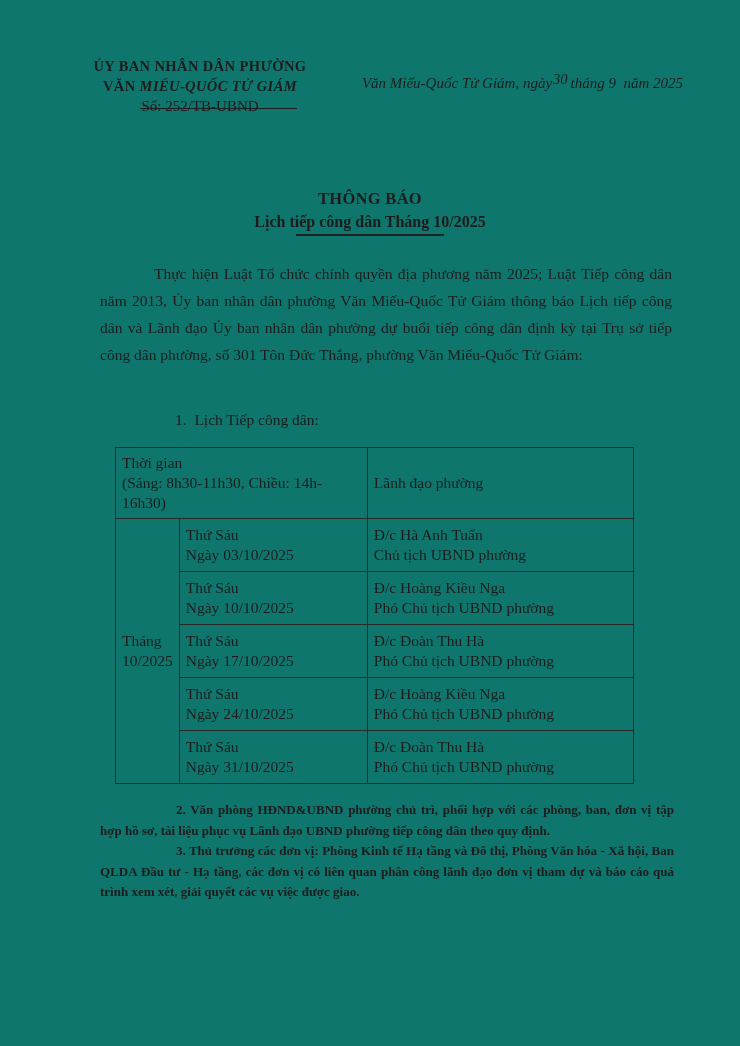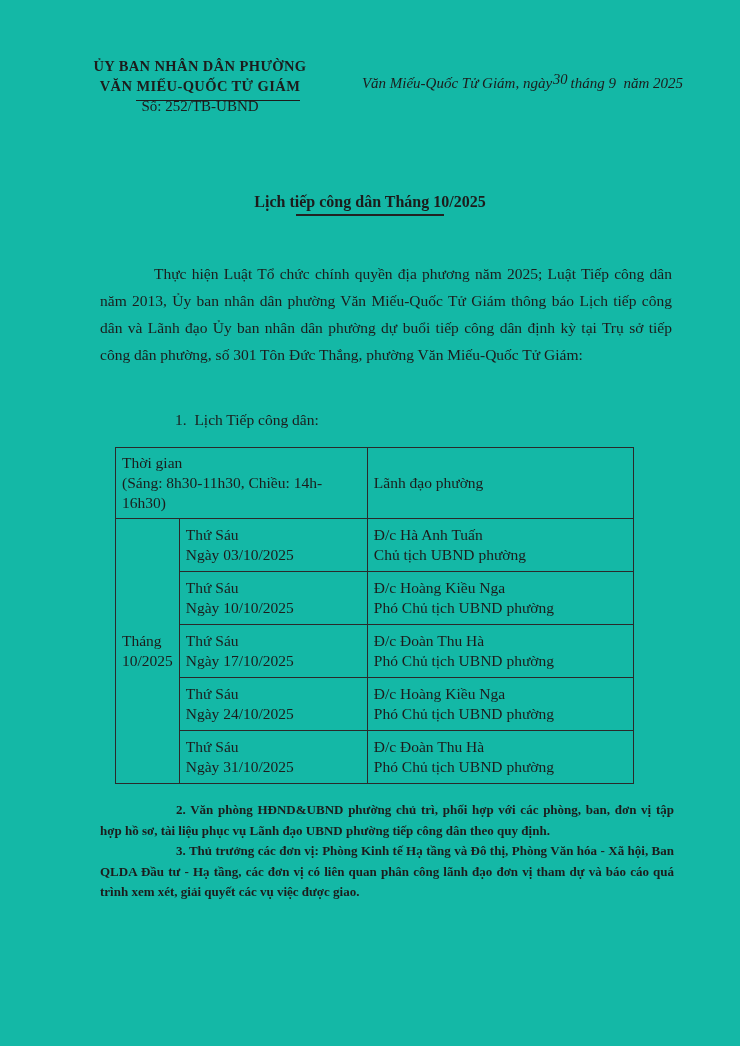--- a/index.html
+++ b/index.html
@@ -3,27 +3,27 @@
 <meta charset="utf-8">
 <style>
   html,body{margin:0;padding:0;}
   body{
     width:740px;height:1046px;
     background:#ffffff;
     font-family:"Liberation Serif","DejaVu Serif",serif;
     color:#1c1c1c;
     -webkit-font-smoothing:antialiased;
   }
-  .page{position:relative;width:740px;height:1046px;overflow:hidden;background:#14b8a6;}
+  .page{position:relative;width:740px;height:1046px;overflow:hidden;background:#0f766e;}
 
   
   .issuer{position:absolute;left:50px;top:56px;width:300px;text-align:center;line-height:20px;}
   .issuer .l1{font-weight:bold;font-size:14.5px;letter-spacing:.4px;}
   .issuer .l2{font-weight:bold;font-size:14.5px;letter-spacing:.4px;}
-  .issuer .l2 .u{border-bottom:1.4px solid #1c1c1c;padding-bottom:6px;}
+  .issuer .l2 .u{border-bottom:1.4px solid #1c1c1c;padding-bottom:14px;font-style:italic;}
   .doc-number{font-size:15px;}
 
   .national{position:absolute;left:340px;top:56px;width:365px;text-align:center;line-height:20px;}
   .national .l1{font-weight:bold;font-size:14px;letter-spacing:.2px;}
   .national .l2{font-weight:bold;font-size:15px;display:inline-block;border-bottom:1.5px solid #1c1c1c;padding-bottom:2px;margin-top:1px;}
   .doc-date{margin-top:17px;font-style:italic;font-size:15px;white-space:pre;}
   .doc-date .day{display:inline-block;transform:translateY(-4px);font-size:14.5px;margin:0 3px 0 1px;}
 
   
   .title-block{position:absolute;left:0;top:189px;width:740px;text-align:center;}
@@ -60,20 +60,21 @@
     <div class="l1">ỦY BAN NHÂN DÂN PHƯỜNG</div>
     <div class="l2"><span>VĂN </span><span class="u">MIẾU-QUỐC TỬ GIÁM</span></div>
     <div class="doc-number">Số: 252/TB-UBND</div>
   </div>
 
   <div class="national">
     <div class="doc-date"><span>Văn Miếu-Quốc Tử Giám, ngày</span><span class="day">30</span><span>tháng 9  năm 2025</span></div>
   </div>
 
   <div class="title-block">
+    <div class="t1">THÔNG BÁO</div>
     <div class="t2">Lịch tiếp công dân Tháng 10/2025</div>
     <div class="title-underline"></div>
   </div>
 
   <div class="intro">Thực hiện Luật Tổ chức chính quyền địa phương năm 2025; Luật Tiếp công dân năm 2013, Ủy ban nhân dân phường Văn Miếu-Quốc Tử Giám thông báo Lịch tiếp công dân và Lãnh đạo Ủy ban nhân dân phường dự buổi tiếp công dân định kỳ tại Trụ sở tiếp công dân phường, số 301 Tôn Đức Thắng, phường Văn Miếu-Quốc Tử Giám:</div>
 
   <div class="section1">1.  Lịch Tiếp công dân:</div>
 
   <table class="schedule">
     <colgroup>

